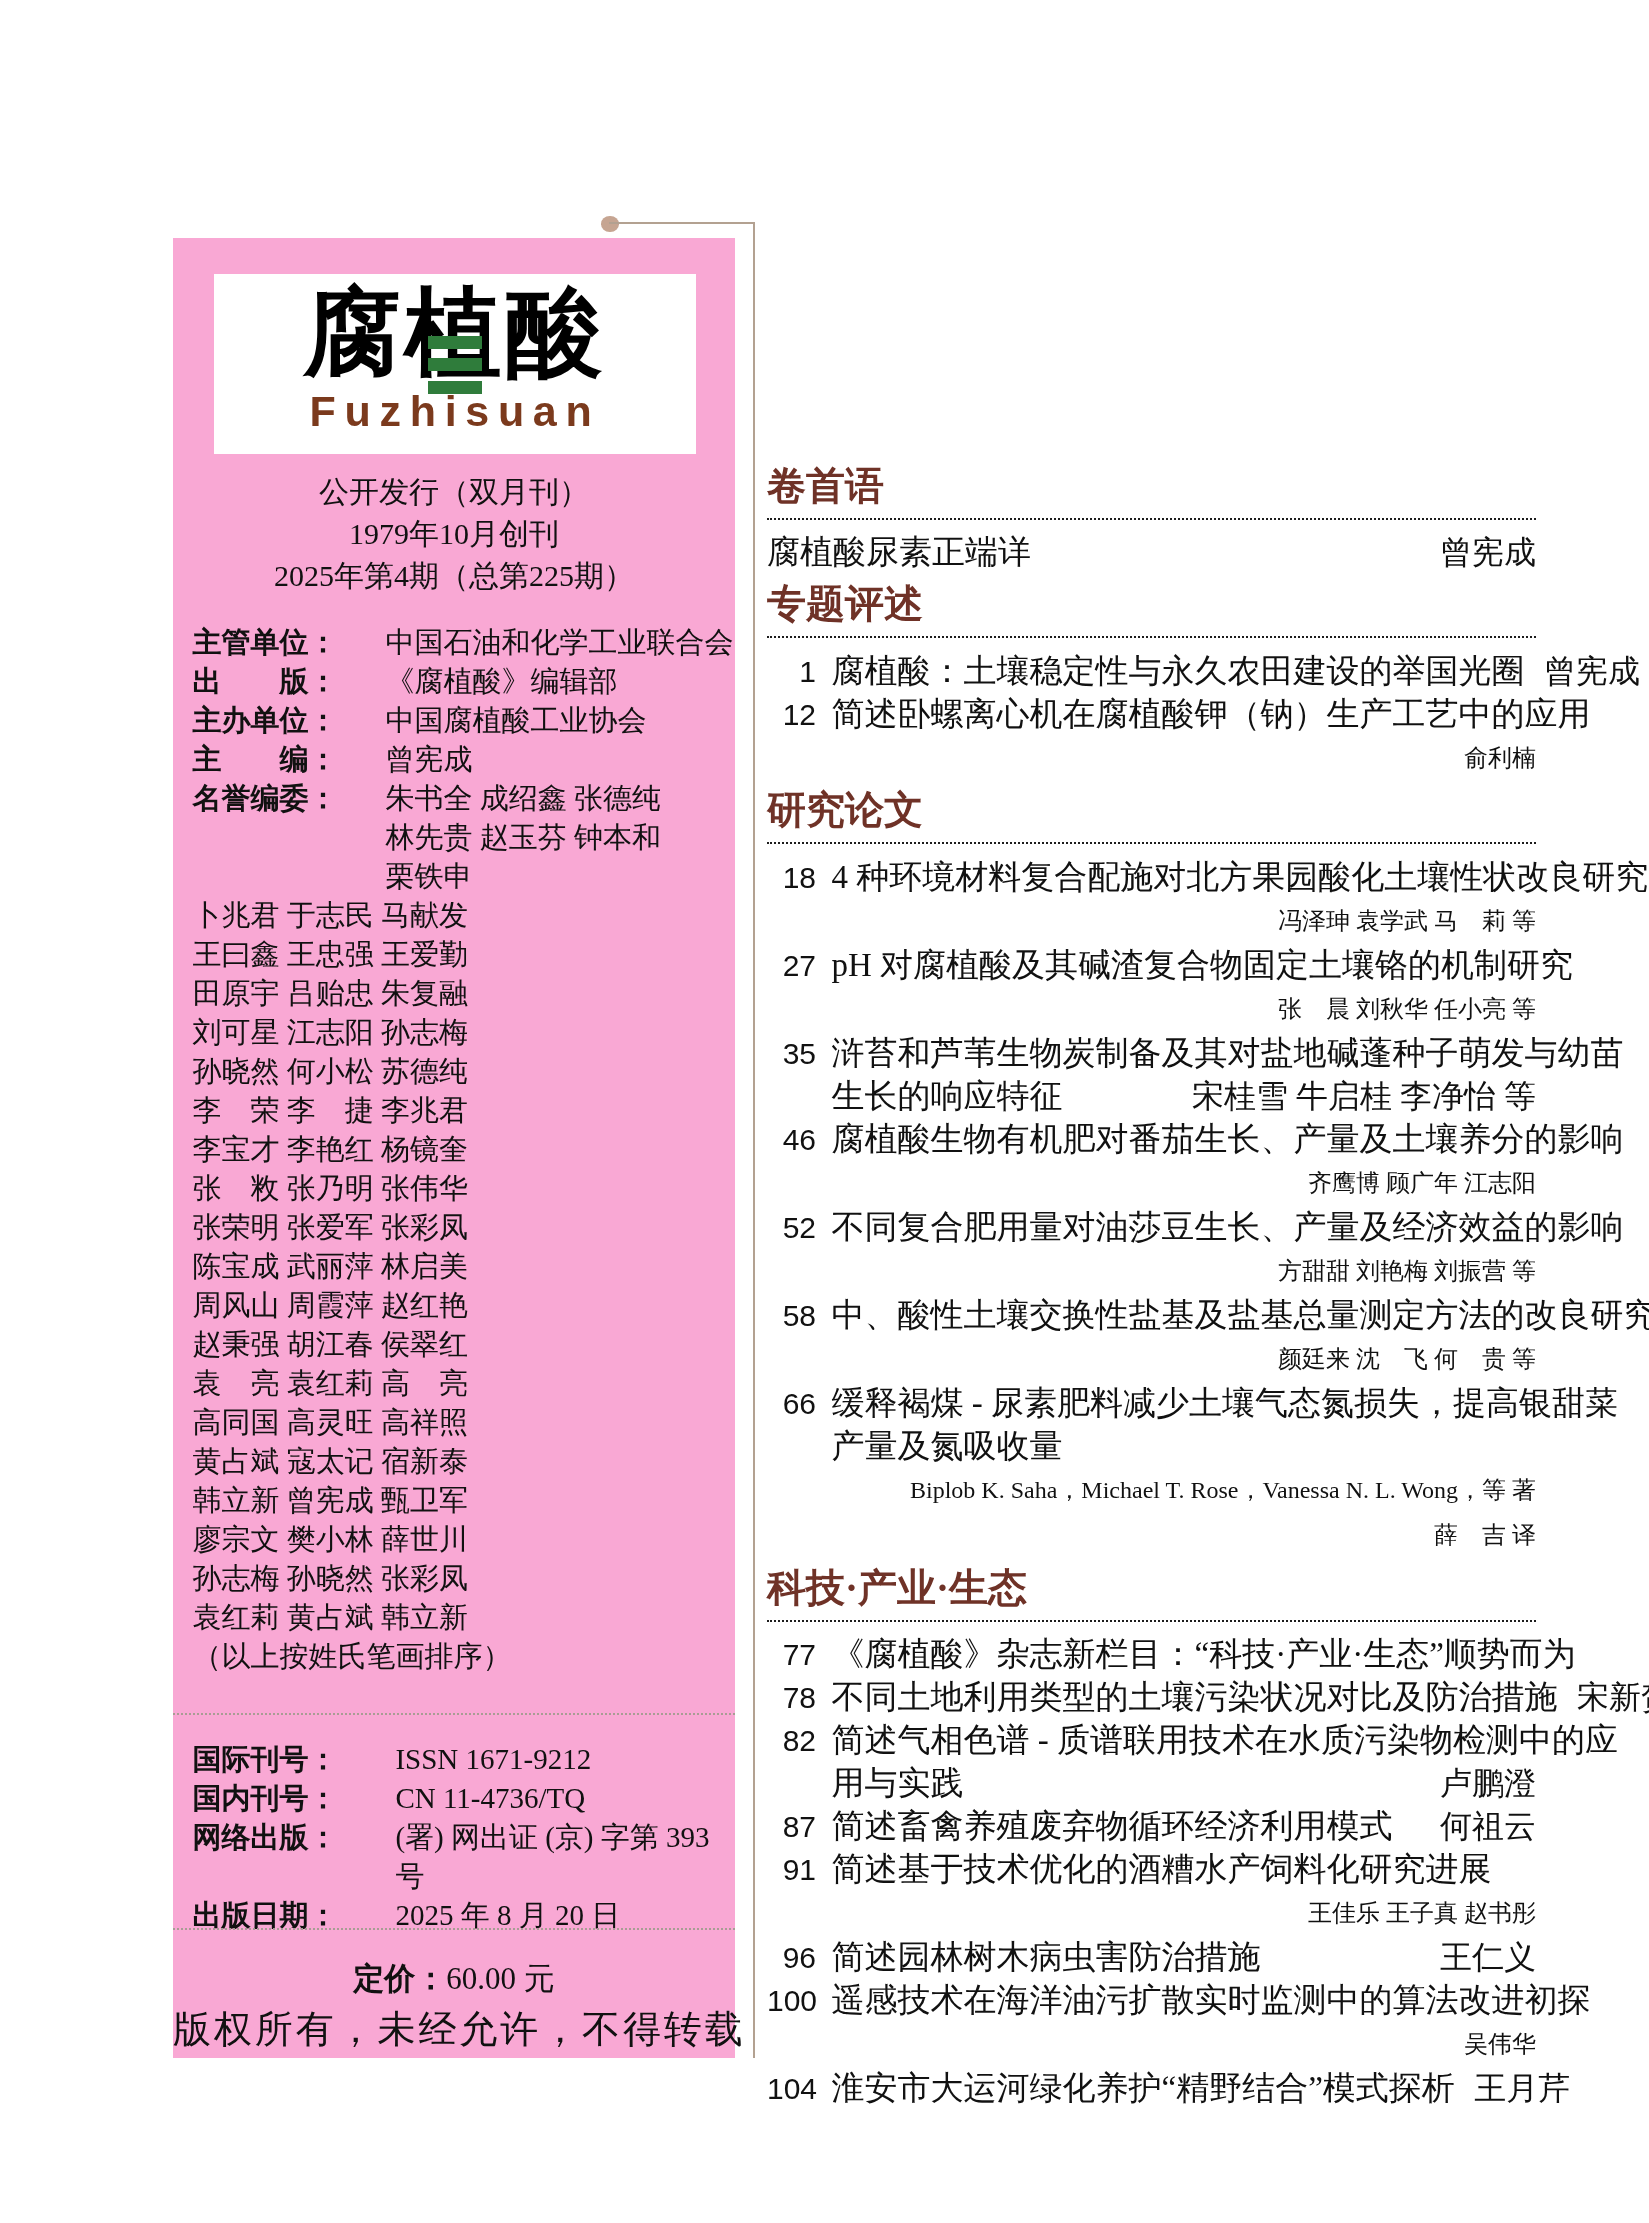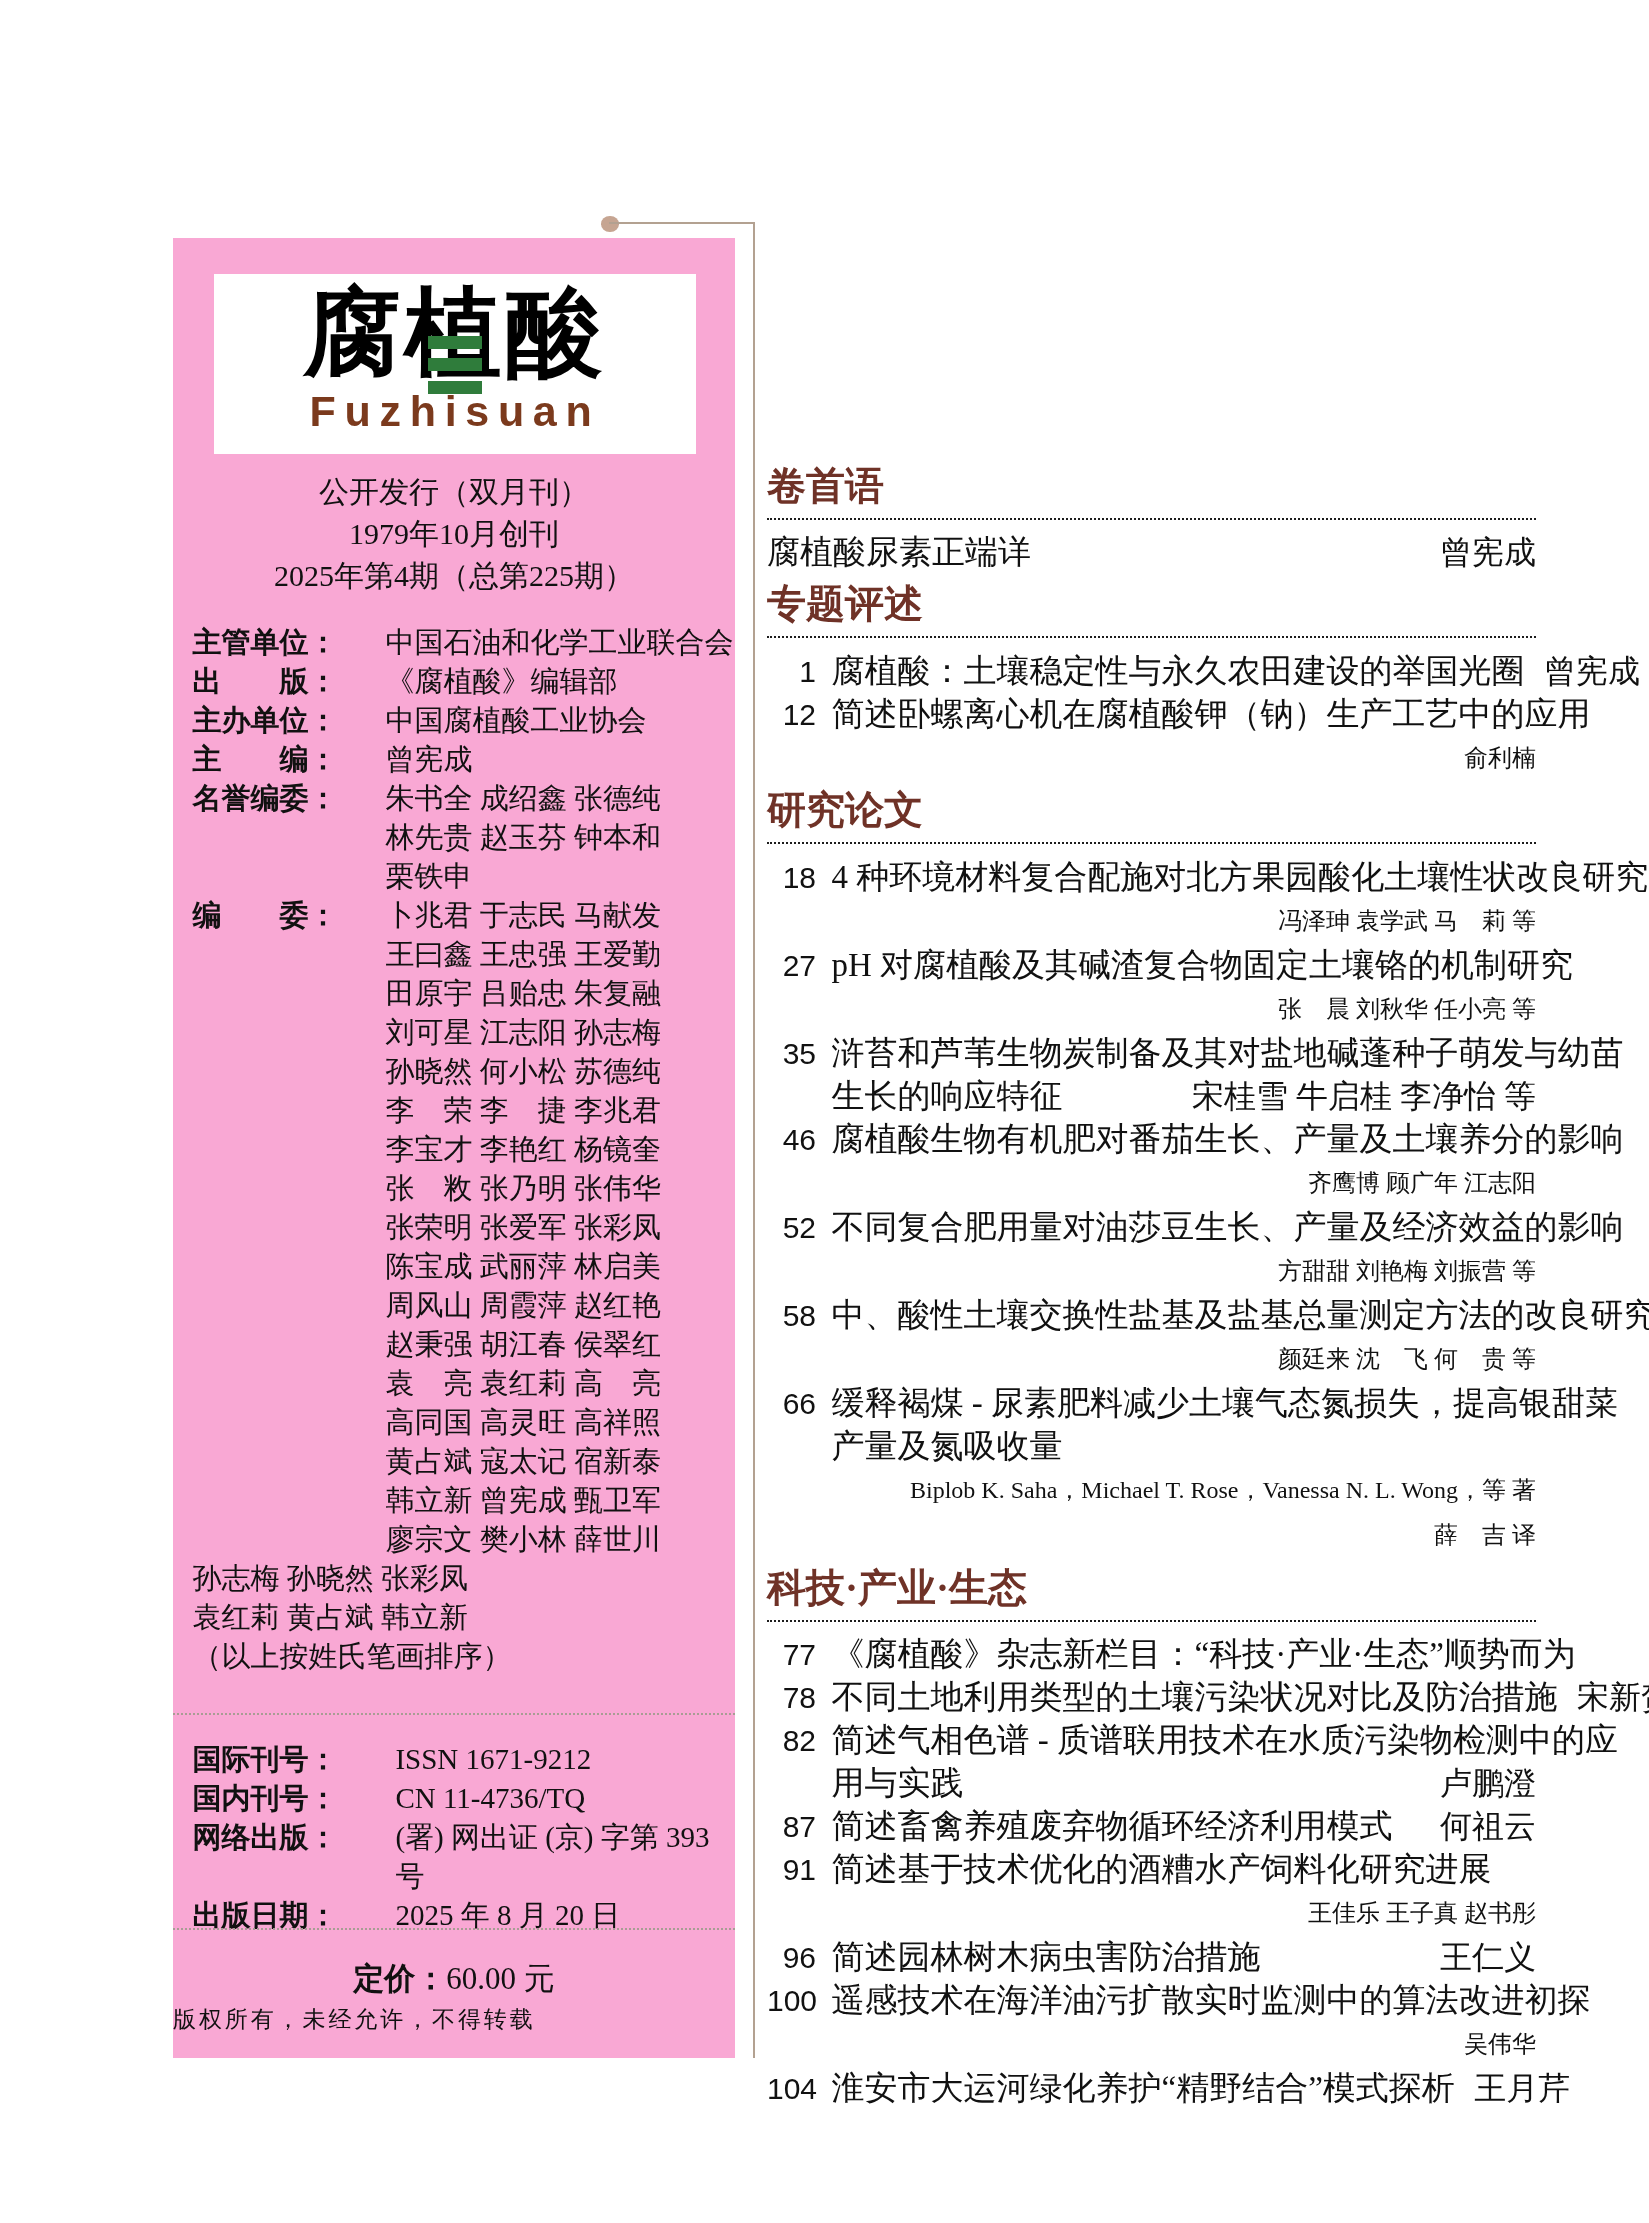--- a/index.html
+++ b/index.html
@@ -23,21 +23,21 @@
   .mh-row { display:flex;gap:36px; }
   .mh-label { font-family:"Liberation Sans","DejaVu Sans",sans-serif; font-weight:bold; width:157px; flex:none; white-space:pre; }
   .mh-lines { flex:1; }
   .mh-lines div { white-space:pre; }
   .side-sep { position:absolute; left:0; right:0; border-top:2.9px dotted #a89d94; height:0; }
   .sep1 { top:1475px; } .sep2 { top:1690px; }
   .pub { position:absolute; top:1502px; left:19.4px; right:9.7px; font-size:29px; line-height:39px; }
   .pub .mh-label { width:167px; }
   .price { position:absolute; top:1720px; left:0; right:0; text-align:center; font-size:31px; }
   .price .pl { font-family:"Liberation Sans","DejaVu Sans",sans-serif; font-weight:bold; }
-  .copyright { position:absolute; top:1766px; left:0; right:0; text-align:left; font-size:23px; letter-spacing:2.9px; white-space:pre; }
+  .copyright { position:absolute; top:1766px; left:0; right:0; text-align:center; font-size:38px; letter-spacing:2.9px; white-space:pre; }
 
   
   .toc-title { position:absolute; left:767px; top:147px; width:769px; text-align:center;
                font-family:"Liberation Sans","DejaVu Sans",sans-serif; font-weight:900;
                font-size:115px; line-height:126px; letter-spacing:0.85em; text-indent:0.85em; color:#000; white-space:nowrap; }
   .toc-body { position:absolute; left:767px; top:456px; width:769px; }
   .sec-head { font-size:39px; font-weight:bold; line-height:52px; margin-top:3.9px; }
   .dotline { border-top:2.9px dotted #1c1c1c; height:0; margin:5.8px 0 11.6px; }
   .art-line { display:flex; font-size:33px; line-height:43px; align-items:baseline; }
   .art-num { width:49px; flex:none; text-align:right; font-family:"Liberation Sans","DejaVu Sans",sans-serif; font-size:30px; }
@@ -95,21 +95,20 @@
         </div>
         <div class="mh-row">
           <span class="mh-label">名誉编委：</span>
           <div class="mh-lines">
             <div>朱书全 成绍鑫 张德纯</div>
             <div>林先贵 赵玉芬 钟本和</div>
             <div>栗铁申</div>
           </div>
         </div>
         <div class="mh-row">
-          <span class="mh-label">编　　委：</span>
           <div class="mh-lines">
             <div>卜兆君 于志民 马献发</div>
             <div>王曰鑫 王忠强 王爱勤</div>
             <div>田原宇 吕贻忠 朱复融</div>
             <div>刘可星 江志阳 孙志梅</div>
             <div>孙晓然 何小松 苏德纯</div>
             <div>李　荣 李　捷 李兆君</div>
             <div>李宝才 李艳红 杨镜奎</div>
             <div>张　敉 张乃明 张伟华</div>
             <div>张荣明 张爱军 张彩凤</div>

